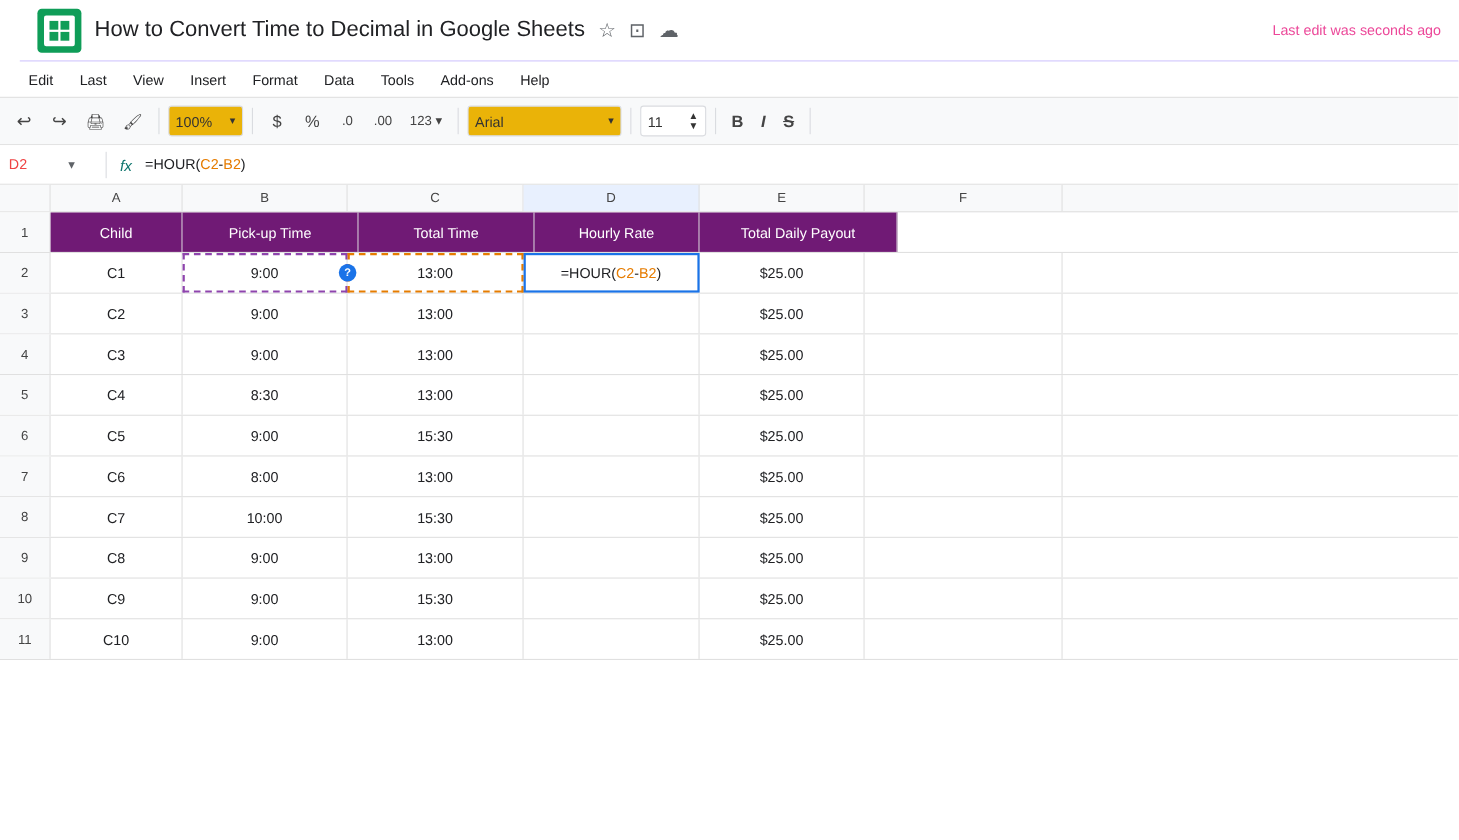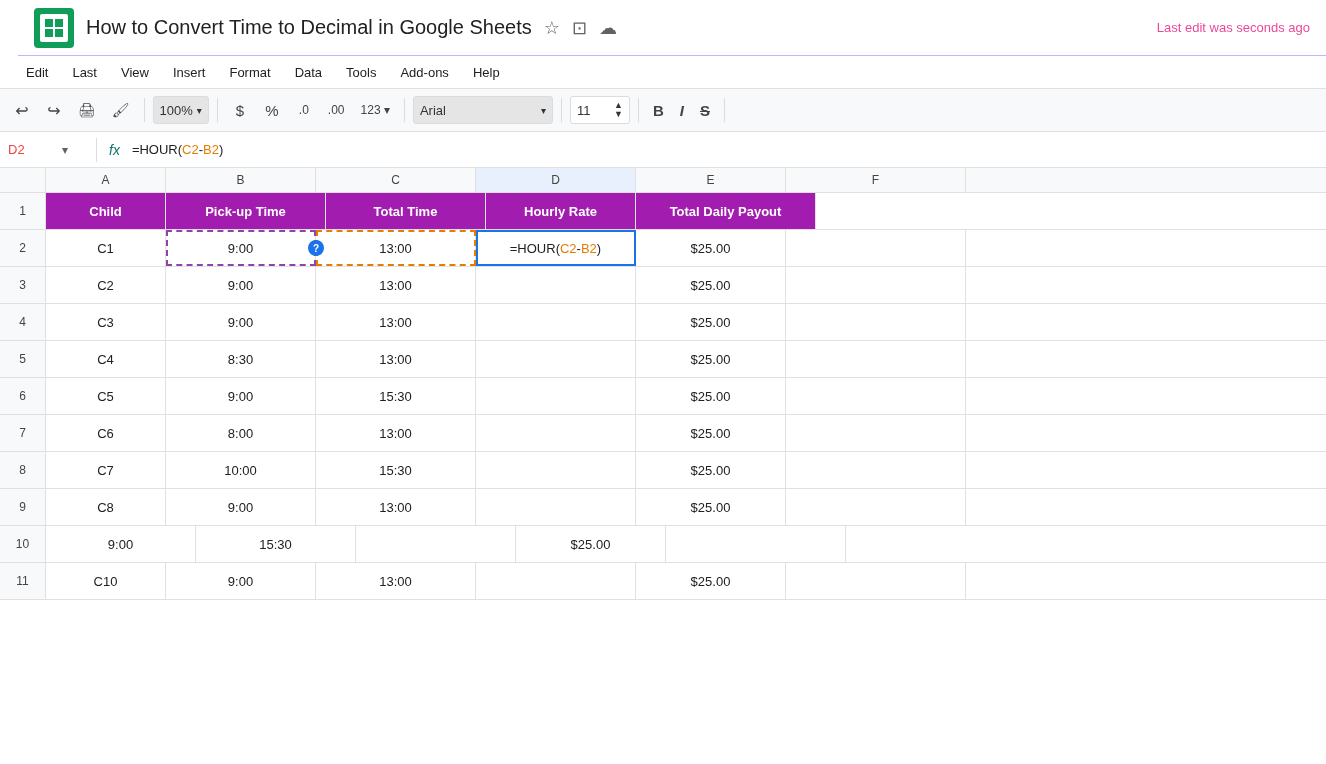--- a/index.html
+++ b/index.html
@@ -116,25 +116,25 @@
       height: 24px;
       background: #dadce0;
       margin: 0 4px;
     }
     .toolbar-select {
       display: flex;
       align-items: center;
       padding: 2px 6px;
       border: 1px solid #dadce0;
       border-radius: 3px;
-      background: #e5e5e5;
+      background: #eab308;
       cursor: pointer;
       font-size: 13px;
       height: 28px;
-      gap: 4px;
+      gap: 16px;
     }
     .toolbar-font-size {
       display: flex;
       align-items: center;
       padding: 2px 6px;
       border: 1px solid #dadce0;
       border-radius: 3px;
       background: #fff;
       font-size: 13px;
       height: 28px;
@@ -262,23 +262,23 @@
       justify-content: center;
       border-right: 1px solid #e0e0e0;
       font-size: 13px;
       color: #202124;
       padding: 0 4px;
       position: relative;
     }
 
     
     .header-cell {
-      background: #a21caf;
+      background: #701a75;
       color: #fff !important;
-      font-weight: bold;
+      font-weight: normal;
       font-size: 13px;
     }
 
     
     .col-a { width: 120px; min-width: 120px; }
     .col-b { width: 150px; min-width: 150px; }
     .col-c { width: 160px; min-width: 160px; }
     .col-d { width: 160px; min-width: 160px; }
     .col-e { width: 150px; min-width: 150px; }
     .col-f { width: 180px; min-width: 180px; }
@@ -506,20 +506,21 @@
       <div class="cell col-a">C8</div>
       <div class="cell col-b">9:00</div>
       <div class="cell col-c">13:00</div>
       <div class="cell col-d"></div>
       <div class="cell col-e">$25.00</div>
       <div class="cell col-f"></div>
     </div>
 
     <div class="sheet-row">
       <div class="row-num">10</div>
+      <div class="cell col-a">C9</div>
       <div class="cell col-b">9:00</div>
       <div class="cell col-c">15:30</div>
       <div class="cell col-d"></div>
       <div class="cell col-e">$25.00</div>
       <div class="cell col-f"></div>
     </div>
 
     <div class="sheet-row">
       <div class="row-num">11</div>
       <div class="cell col-a">C10</div>

